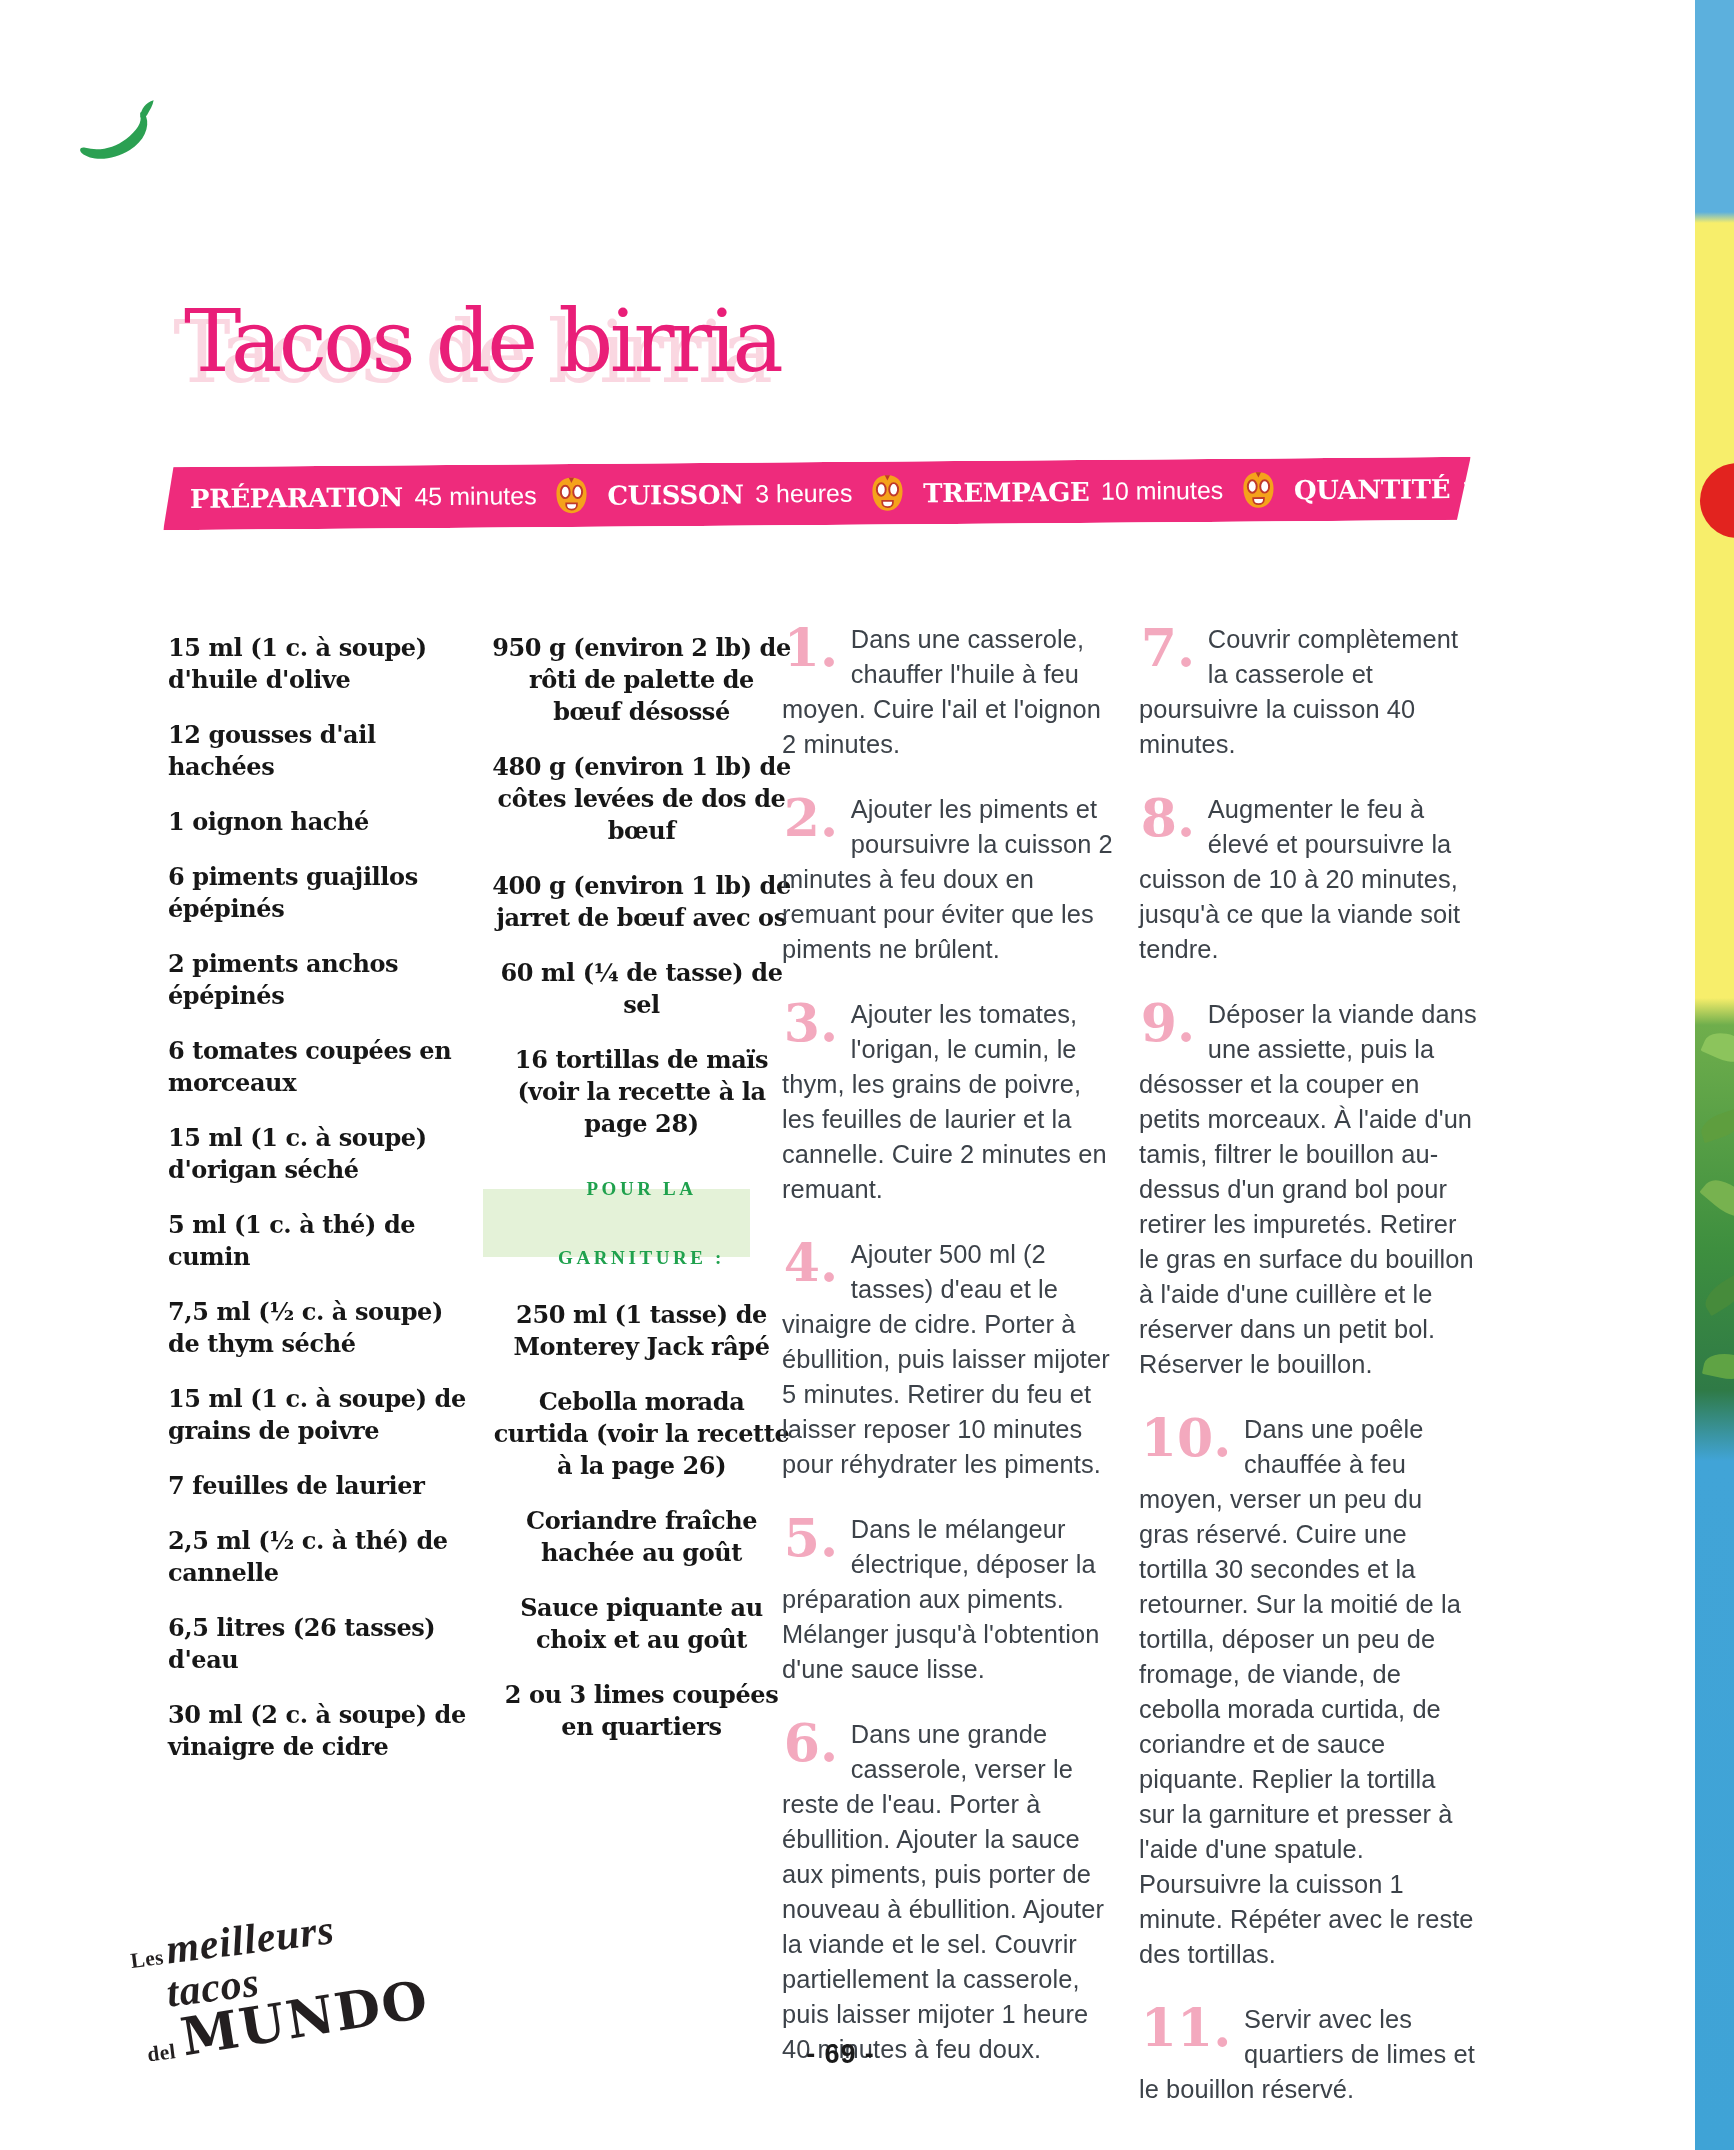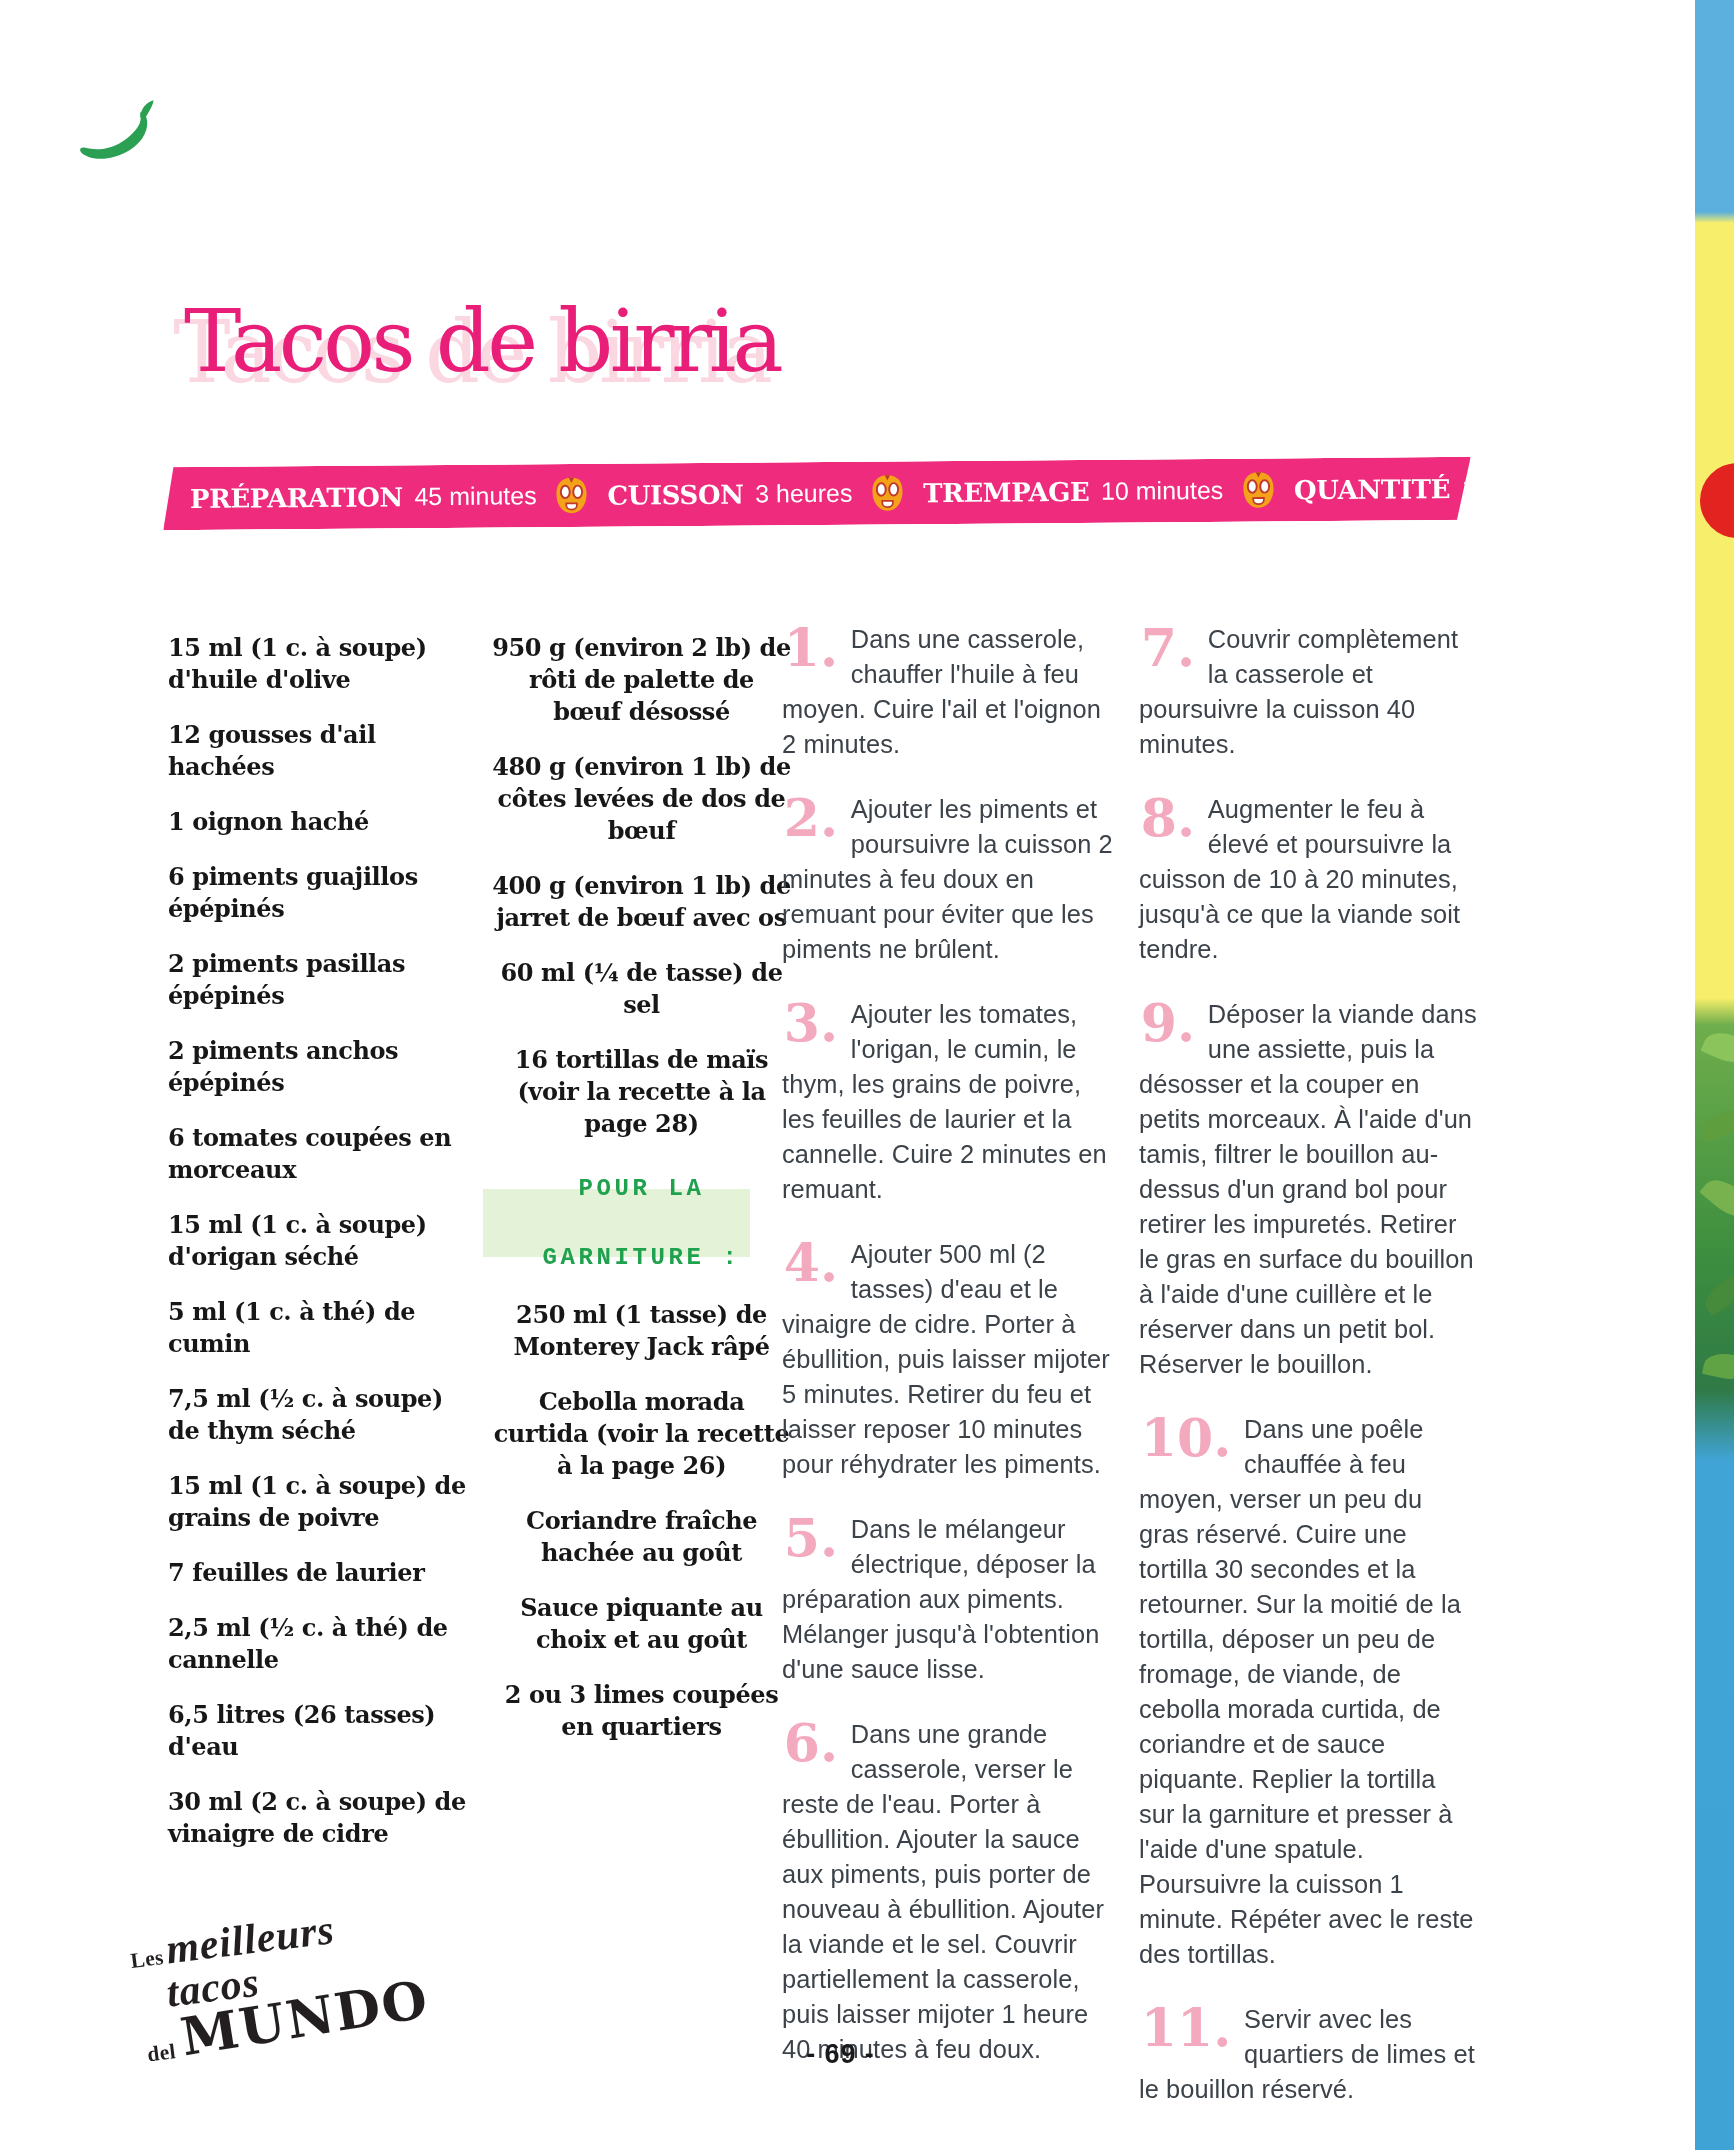--- a/index.html
+++ b/index.html
@@ -43,22 +43,22 @@
   #ing-col2{left:492px;width:299px;text-align:center;}
   .ing-item{margin:8px 0 23px 0;}
   
   .g-head{position:relative;margin:5.3px 0 21.4px 0;}
   .g-head .hl{
     position:absolute;left:-9px;top:21.4px;width:267px;height:68px;
     background:#E4F2D8;
   }
   .g-head .gl{
     position:relative;display:block;
-    font-family:Liberation Mono, monospace;font-weight:700;
-    font-size:24px;line-height:41px;color:#1FA14D;letter-spacing:3.6px;margin-top:28px;
+    font-family:Liberation Serif, serif;font-weight:700;
+    font-size:19px;line-height:41px;color:#1FA14D;letter-spacing:3.6px;margin-top:28px;
   }
   
   .step-col{
     position:absolute;top:622px;
     font-family:"Liberation Sans", sans-serif;
     font-size:25.4px;line-height:35px;color:#3C4249;letter-spacing:0.1px;
   }
   #steps-col1{left:782px;width:333px;}
   #steps-col2{left:1139px;width:339px;}
   .step{margin:0 0 30px 0;}
@@ -157,21 +157,20 @@
   </span>
   <span class="mlabel">QUANTITÉ</span>
   <span class="mvalue">16 tacos</span>
 </div>
 
 <div id="ing-col1" class="ing-col">
   <p class="ing-item">15 ml (1 c. à soupe) d'huile d'olive</p>
   <p class="ing-item">12 gousses d'ail hachées</p>
   <p class="ing-item">1 oignon haché</p>
   <p class="ing-item">6 piments guajillos épépinés</p>
-  <p class="ing-item">2 piments pasillas épépinés</p>
   <p class="ing-item">2 piments anchos épépinés</p>
   <p class="ing-item">6 tomates coupées en morceaux</p>
   <p class="ing-item">15 ml (1 c. à soupe) d'origan séché</p>
   <p class="ing-item">5 ml (1 c. à thé) de cumin</p>
   <p class="ing-item">7,5 ml (½ c. à soupe) de thym séché</p>
   <p class="ing-item">15 ml (1 c. à soupe) de grains de poivre</p>
   <p class="ing-item">7 feuilles de laurier</p>
   <p class="ing-item">2,5 ml (½ c. à thé) de cannelle</p>
   <p class="ing-item">6,5 litres (26 tasses) d'eau</p>
   <p class="ing-item">30 ml (2 c. à soupe) de vinaigre de cidre</p>

